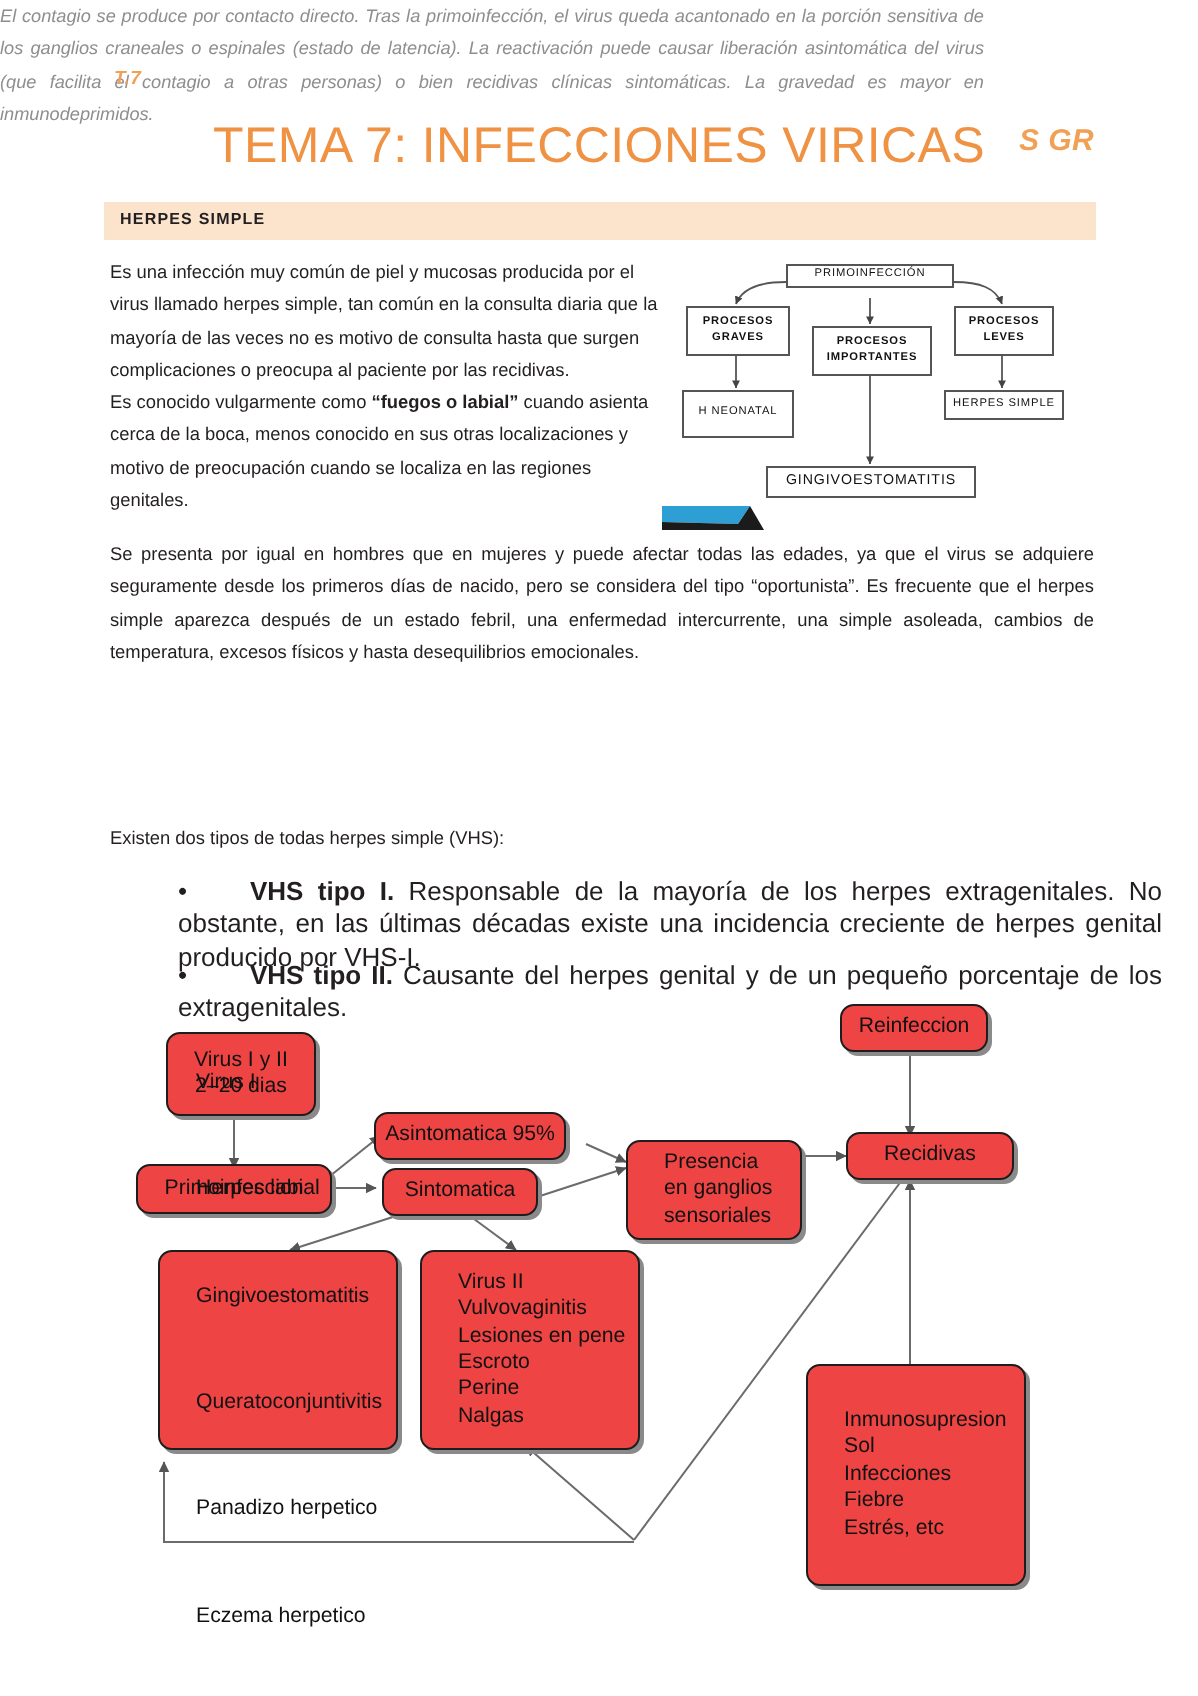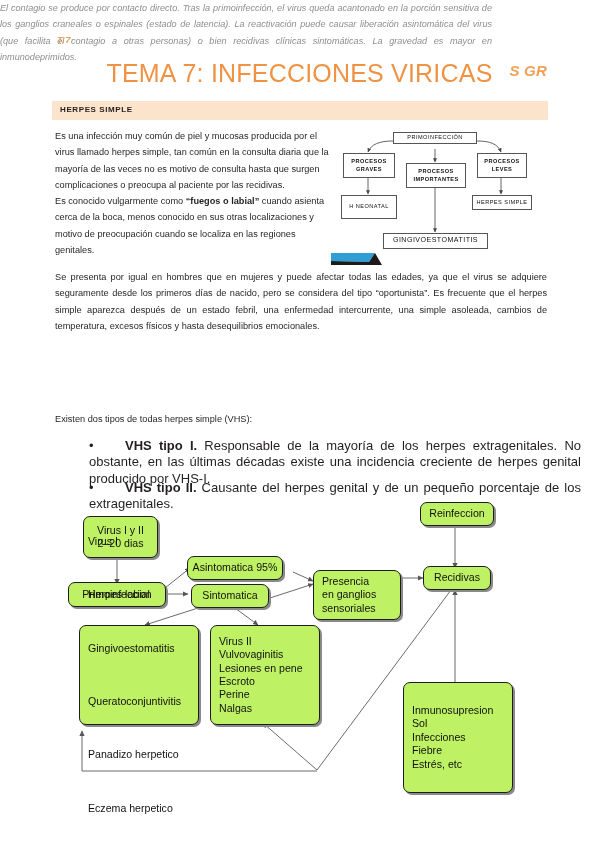--- a/index.html
+++ b/index.html
@@ -71,24 +71,24 @@
   .fc1 svg{position:absolute;left:0;top:0;}
   .fc1 .blue-art{
     position:absolute;left:-9px;top:126px;width:55px;height:14px;
   }
 
   
   .fc2{position:absolute;left:55px;top:498px;width:500px;height:290px;}
   .fc2 svg.lines{position:absolute;left:0;top:0;}
   .fc2 .nb{
     position:absolute;box-sizing:border-box;
-    background:#bef264;border:1.6px solid #1d1d1d;border-radius:7px;
+    background:#ef4444;border:1.6px solid #1d1d1d;border-radius:7px;
     box-shadow:2px 2px 0 0 #8a8a8a;
     font-size:10.6px;line-height:13.4px;color:#111;
-    padding:3px 8px;
+    padding:3px 18px;
     display:flex;flex-direction:column;justify-content:center;
   }
   .nb.center{align-items:center;text-align:center;}
   .nb .ln{white-space:nowrap;}
 </style>
 </head>
 <body>
 
 <div class="page">
 
@@ -210,21 +210,21 @@
     <div class="nb" style="left:258px;top:72px;width:88px;height:50px;">
       <span class="ln">Presencia</span>
       <span class="ln">en ganglios</span>
       <span class="ln">sensoriales</span>
     </div>
 
     <div class="nb center" style="left:365px;top:4px;width:74px;height:24px;">
       <span class="ln">Reinfeccion</span>
     </div>
 
-    <div class="nb center" style="left:368px;top:68px;width:68px;height:24px;">
+    <div class="nb center" style="left:368px;top:68px;width:84px;height:24px;">
       <span class="ln">Recidivas</span>
     </div>
 
     <div class="nb" style="left:24px;top:127px;width:120px;height:100px;gap:40px;">
       <span class="ln">Virus I</span>
       <span class="ln">Herpes labial</span>
       <span class="ln">Gingivoestomatitis</span>
       <span class="ln">Queratoconjuntivitis</span>
       <span class="ln">Panadizo herpetico</span>
       <span class="ln">Eczema herpetico</span>

